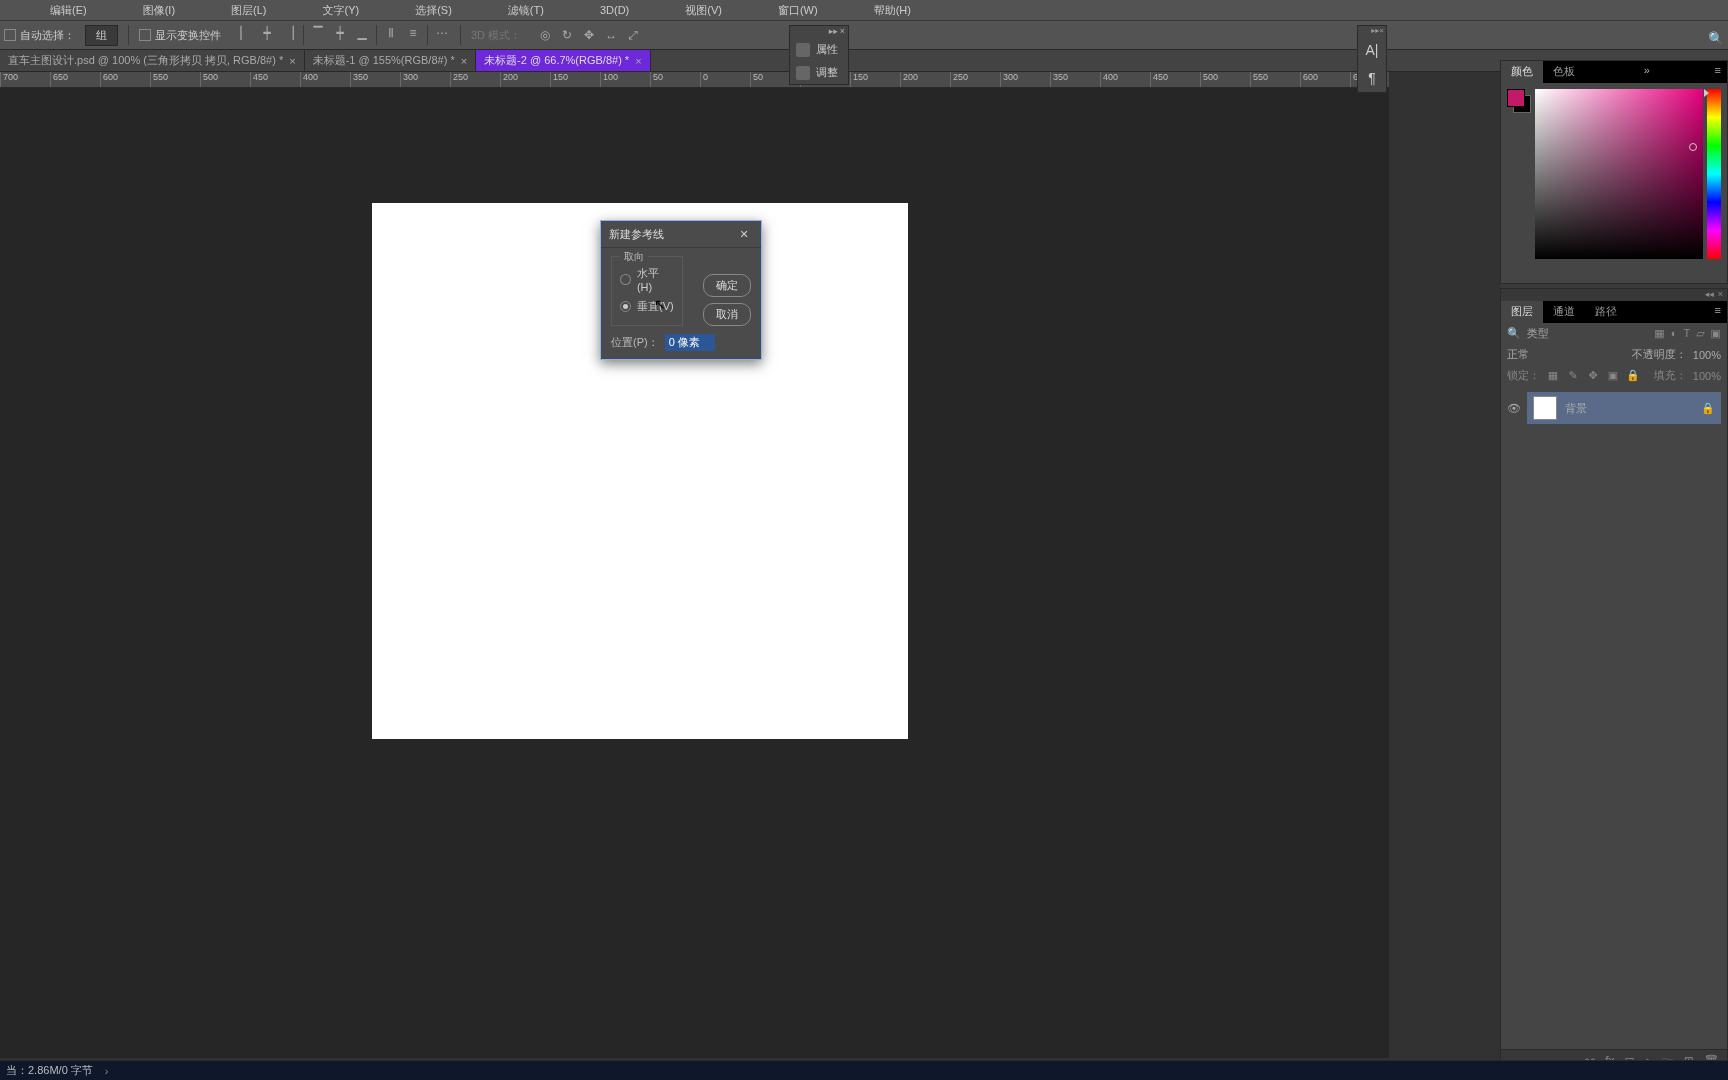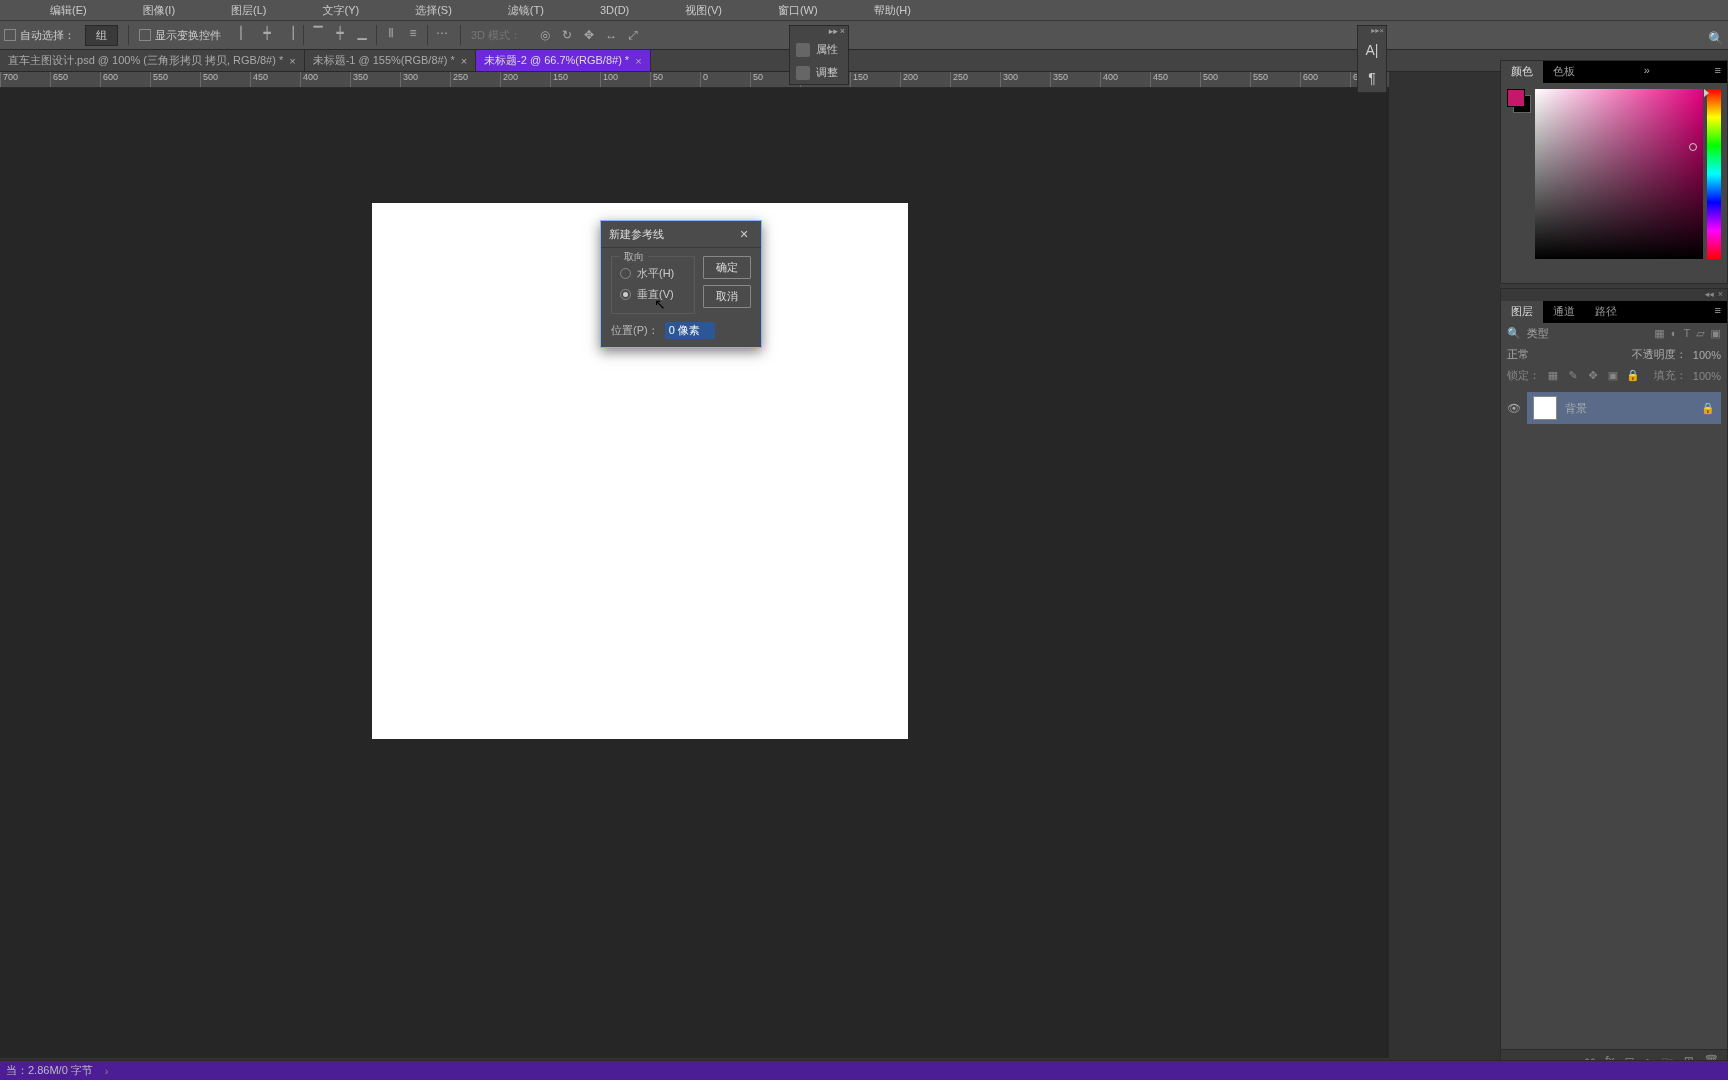--- a/index.html
+++ b/index.html
@@ -71,36 +71,36 @@
 .lock { margin-left:auto; color:#bbb;}
 .lp-bottom { margin-top:auto; display:flex; justify-content:flex-end; gap:10px; padding:4px 8px; background:#383838; border-top:1px solid #2a2a2a;}
 .lp-bottom span{color:#888; font-size:12px;}
 .lp-lockrow { display:flex; align-items:center; gap:6px; padding:3px 6px; color:#888; font-size:11px;}
 .lp-lockrow .li { width:14px; text-align:center;}
 
 
 .dialog { position:absolute; left:600px; top:220px; width:162px; background:#4b4b4b; border:1px solid #8ab4f8; box-shadow:0 4px 12px rgba(0,0,0,0.5);}
 .dlg-title { display:flex; align-items:center; justify-content:space-between; padding:4px 8px; background:#4b4b4b; border-bottom:1px solid #3a3a3a; color:#ddd; font-size:11px;}
 .dlg-close { width:18px; height:18px; display:flex;align-items:center;justify-content:center; color:#ccc;}
-.dlg-body { padding:8px 10px; display:flex; gap:8px;}
+.dlg-body { padding:8px 10px; display:flex; gap:20px;align-items:flex-end;}
 .fieldset { border:1px solid #5a5a5a; padding:6px 8px 8px; flex:1; position:relative;}
 .legend { position:absolute; top:-7px; left:8px; background:#4b4b4b; padding:0 4px; color:#bbb; font-size:10px;}
 .radio-row { display:flex; align-items:center; gap:6px; padding:3px 0; color:#ccc; font-size:11px;}
 .radio { width:11px; height:11px; border:1px solid #888; border-radius:50%; display:flex;align-items:center;justify-content:center;}
 .radio.sel::after{content:"";width:5px;height:5px;background:#ccc;border-radius:50%;}
 .dlg-btns { display:flex; flex-direction:column; gap:6px;}
-.dlg-btn { padding:3px 12px; border:1px solid #888; border-radius:1px; color:#ddd; text-align:center; font-size:11px;}
+.dlg-btn { padding:3px 12px; border:1px solid #888; border-radius:10px; color:#ddd; text-align:center; font-size:11px;}
 .dlg-field { display:flex; align-items:center; gap:6px; padding:0 10px 8px; color:#bbb; font-size:11px;}
 .dlg-input { background:#2b5797; color:#fff; padding:1px 4px; width:50px;}
 
 
 .cursor { position:absolute; left:654px; top:296px; font-size:14px;color:#000;pointer-events:none;}
 
 
-.status { position:absolute; bottom:0; left:0; right:0; height:20px; background:#4c1d95; display:flex; align-items:center; padding:0 6px; gap:12px; color:#bbb; font-size:11px; border-top:1px solid #2a2a2a;}
+.status { position:absolute; bottom:0; left:0; right:0; height:20px; background:#0f172a; display:flex; align-items:center; padding:0 6px; gap:12px; color:#bbb; font-size:11px; border-top:1px solid #2a2a2a;}
 .status .arr { color:#888;}
 
 
 .search-top { position:absolute; top:31px; right:3px; color:#aaa; font-size:13px;}
 
 
 .panel-head-mini { height:12px; display:flex; justify-content:flex-end; gap:4px; padding:0 4px; color:#888; font-size:9px; background:#383838;}
 </style>
 </head>
 <body>

